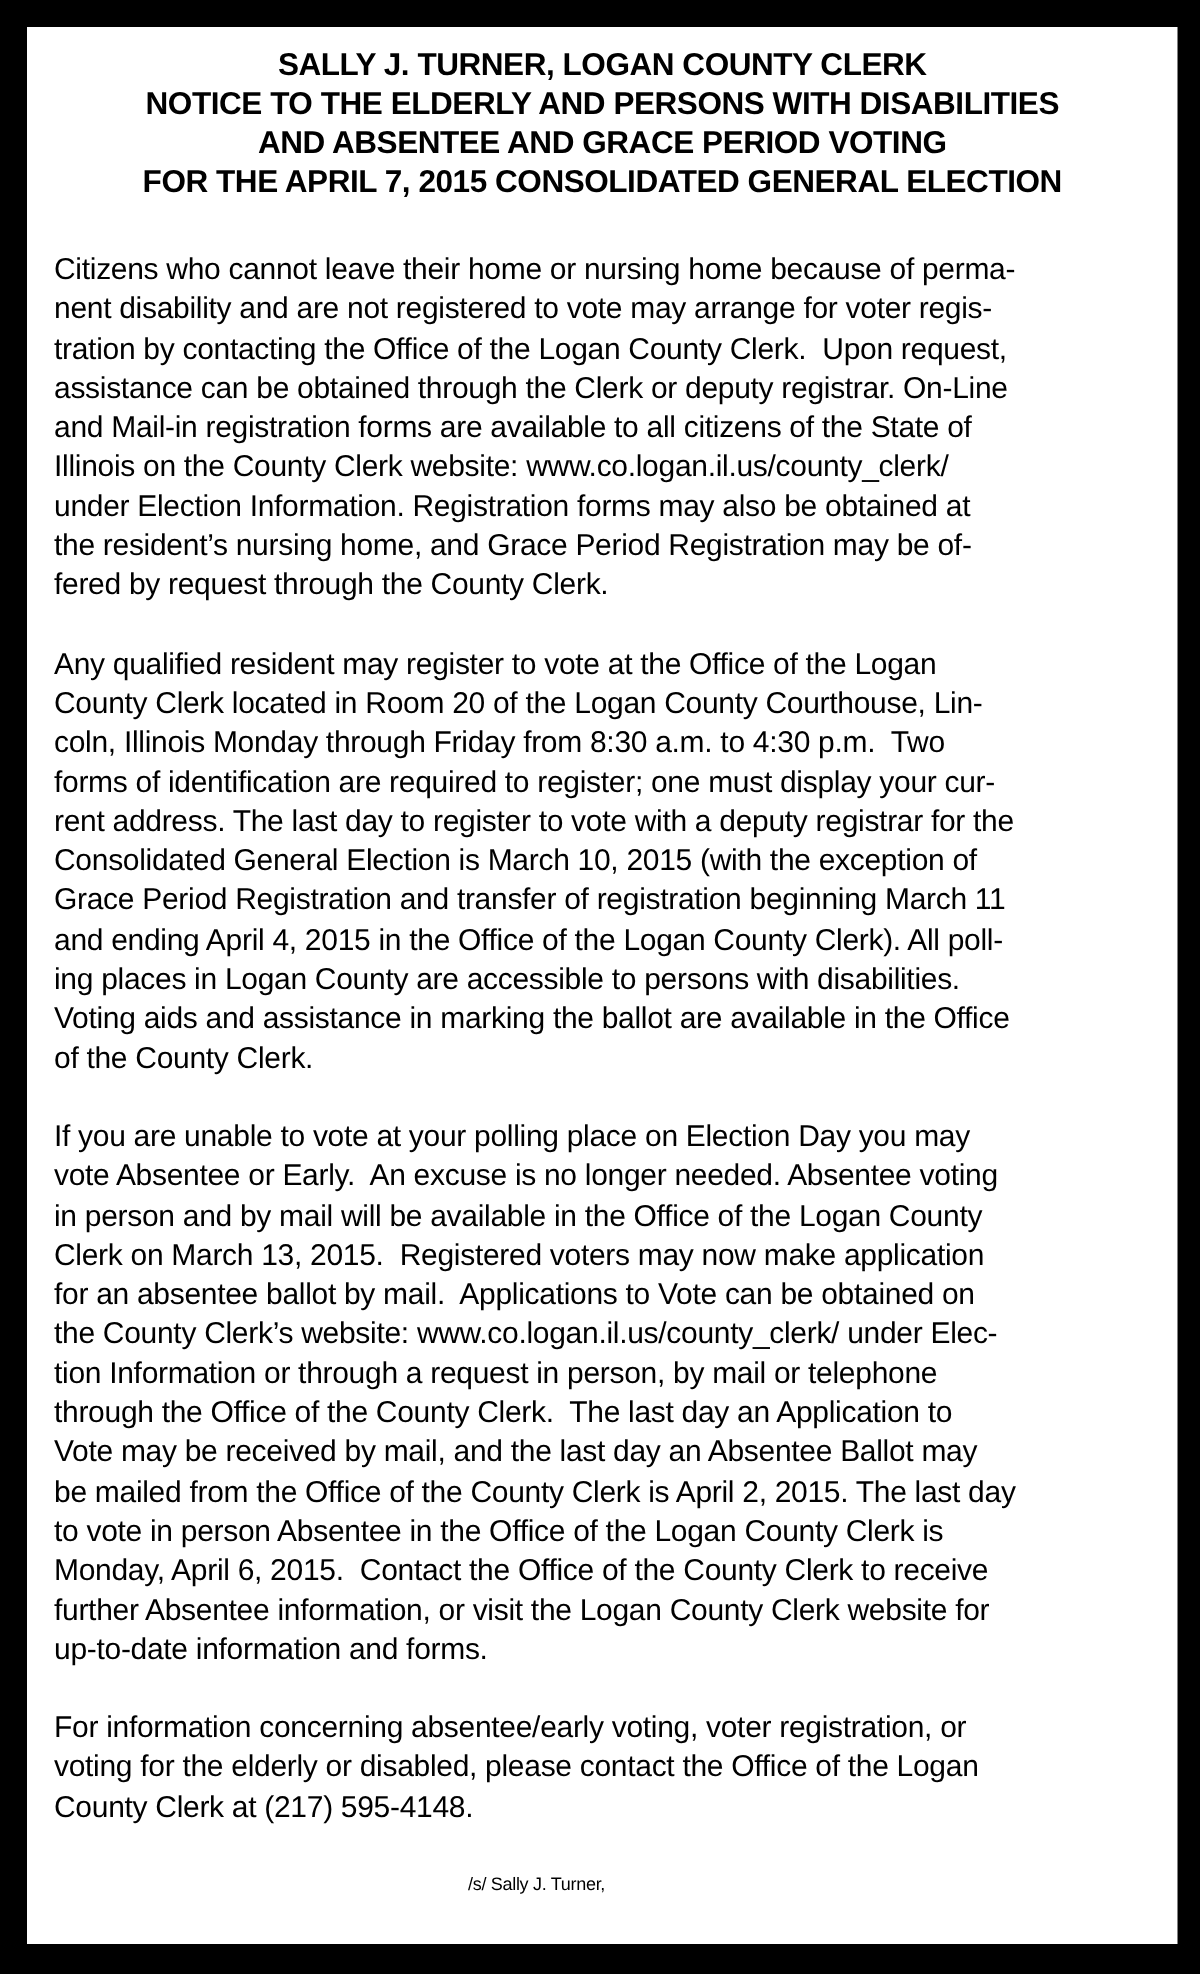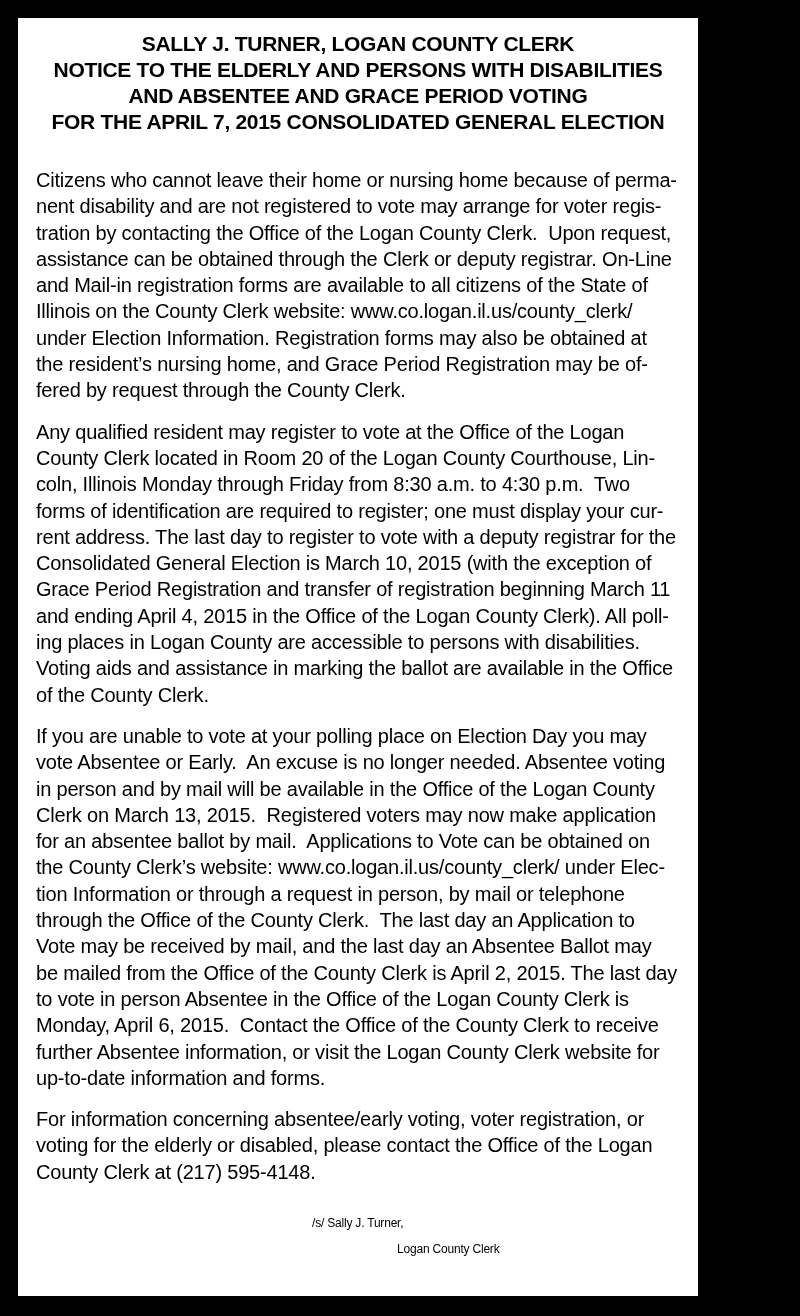--- a/index.html
+++ b/index.html
@@ -11,41 +11,41 @@
     height: 1316px;
     background: #000000;
     position: relative;
     font-family: "Liberation Sans", sans-serif;
     overflow: hidden;
   }
   .page {
     position: absolute;
     left: 18px;
     top: 18px;
-    width: 680px;
+    width: 767px;
     height: 1278px;
     background: #ffffff;
     box-sizing: border-box;
     padding: 13px 18px;
     color: #000000;
   }
   .notice-title {
     text-align: center;
     font-weight: bold;
     font-size: 21px;
     line-height: 26px;
     letter-spacing: -0.3px;
     white-space: pre-line;
   }
   .para {
     font-size: 20px;
     line-height: 26.3px;
     letter-spacing: -0.2px;
     white-space: pre;
-    margin-top: 15px;
+    margin-top: 26px;
   }
   .para.first {
     margin-top: 32px;
   }
   .signature {
     margin-top: 25px;
     font-size: 12px;
     line-height: 26.3px;
     letter-spacing: -0.2px;
   }
@@ -104,16 +104,15 @@
 Monday, April 6, 2015.  Contact the Office of the County Clerk to receive
 further Absentee information, or visit the Logan County Clerk website for
 up-to-date information and forms.</div>
 
   <div class="para">For information concerning absentee/early voting, voter registration, or
 voting for the elderly or disabled, please contact the Office of the Logan
 County Clerk at (217) 595-4148.</div>
 
   <div class="signature">
     <div class="sig-name">/s/ Sally J. Turner,</div>
-    <div class="sig-title">Logan County Clerk</div>
   </div>
 
 </div>
 
 </body></html>

